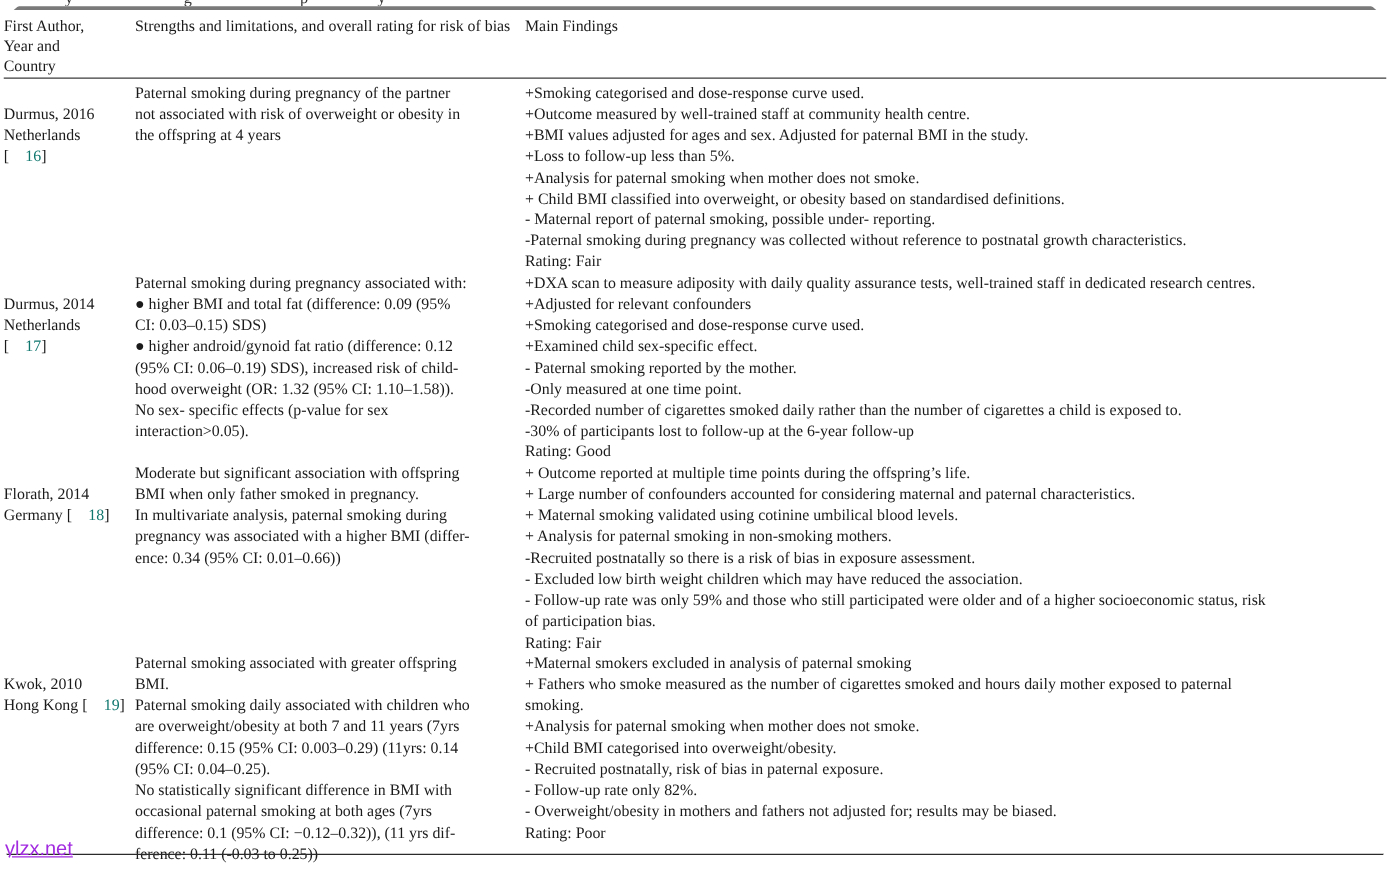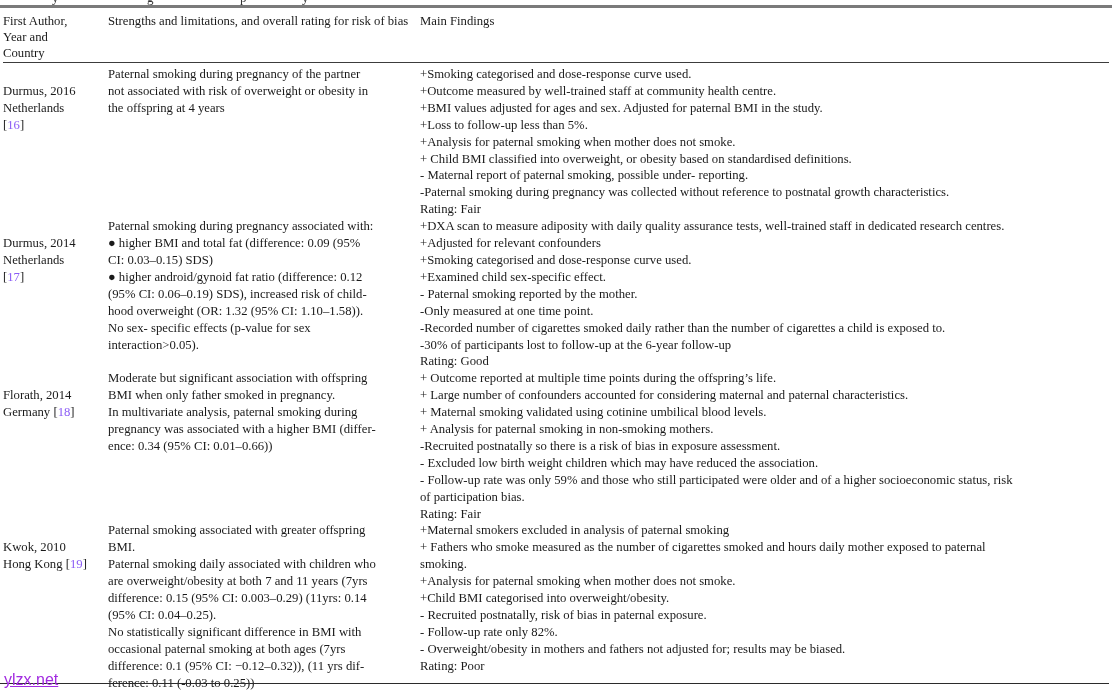--- a/index.html
+++ b/index.html
@@ -1,19 +1,20 @@
 <!DOCTYPE html>
 <html><head>
 <meta charset="utf-8">
 <style>
   html,body { margin:0; padding:0; background:#ffffff; }
   .page {
     position:relative; width:1112px; height:698px; overflow:hidden;
     background:#ffffff; color:#1a1a1a;
     font-family:"Liberation Serif","DejaVu Serif",serif;
+    border-radius:32px;
   }
   
   .caption-clip { position:absolute; top:0; left:0; width:1112px; height:5px; overflow:hidden; }
   .caption-clip span { position:absolute; top:-10px; font-size:13px; color:#333; }
   .caption-clip span:nth-child(1){ left:52px; }
   .caption-clip span:nth-child(2){ left:147px; }
   .caption-clip span:nth-child(3){ left:240px; }
   .caption-clip span:nth-child(4){ left:302px; }
 
   .toprule { position:absolute; top:5px; left:0; width:1112px; height:3px; background:#7a7a7a; }
@@ -25,21 +26,21 @@
   .header-row { padding-top:5px; padding-bottom:1px; border-bottom:1px solid #3c3c3c; }
   .header-row .cell { font-size:12.7px; line-height:16px; }
 
   .cell { white-space:pre-line; font-size:12.7px; line-height:16.9px; }
   .cell.c2 { padding-left:3px; }
   .cell.c3 { padding-left:3px; }
 
   .body-rows { padding-top:3px; }
 
   .refline { white-space:pre; }
-  .ref-num { color:#8b5cf6; }
+  .ref-num { color:#0f766e;margin-left:13px; }
 
   .bottomrule { position:absolute; top:683px; left:0; width:1109px; height:1px; background:#2b2b2b; }
 
   .watermark {
     position:absolute; left:4px; top:671px;
     font-family:"Liberation Sans","DejaVu Sans",sans-serif;
     font-size:16px; color:#a22be0; text-decoration:underline;
   }
 </style>
 </head>

